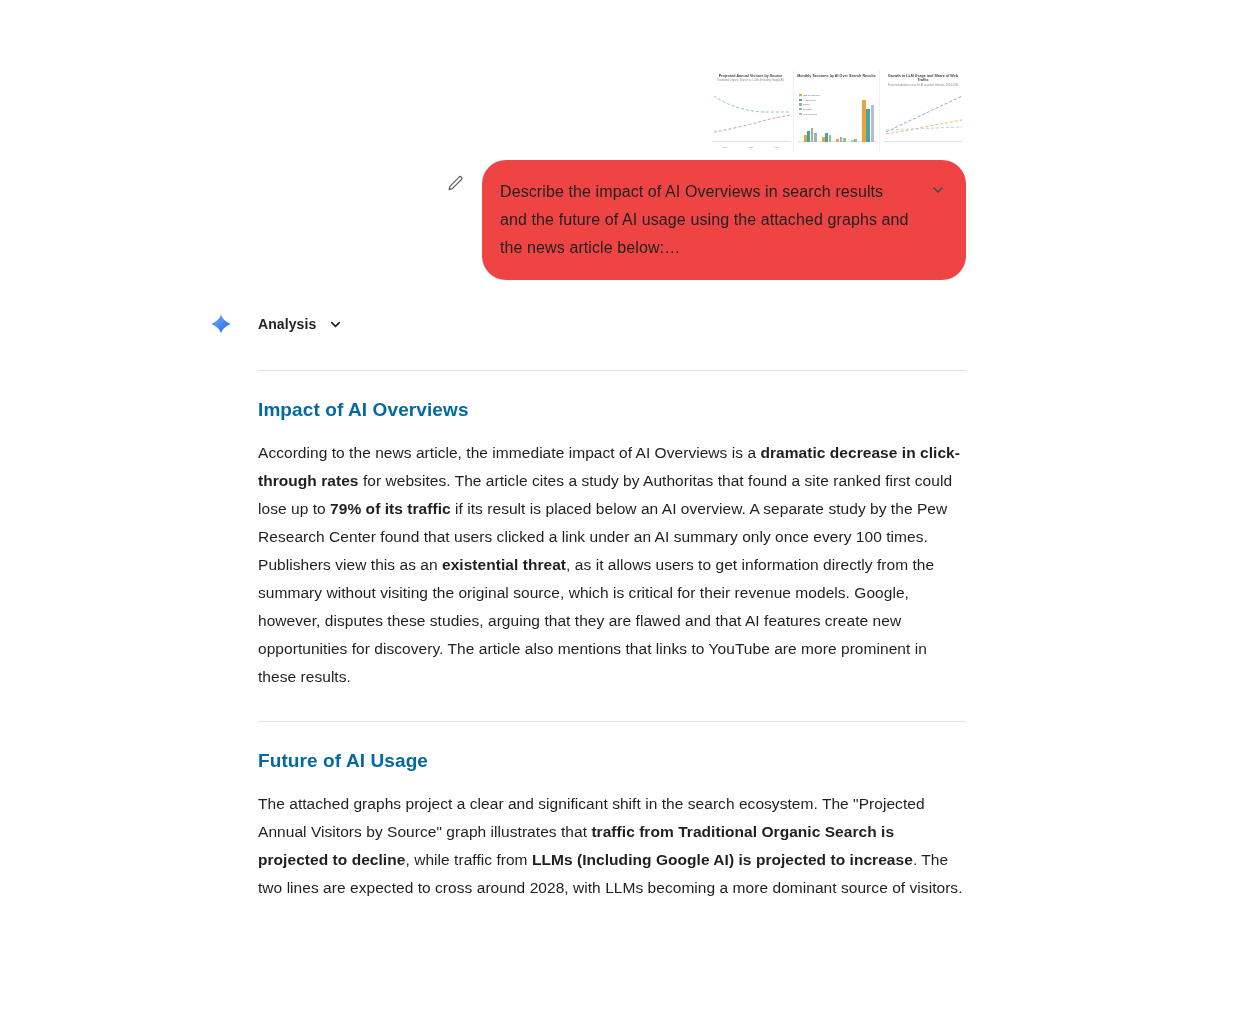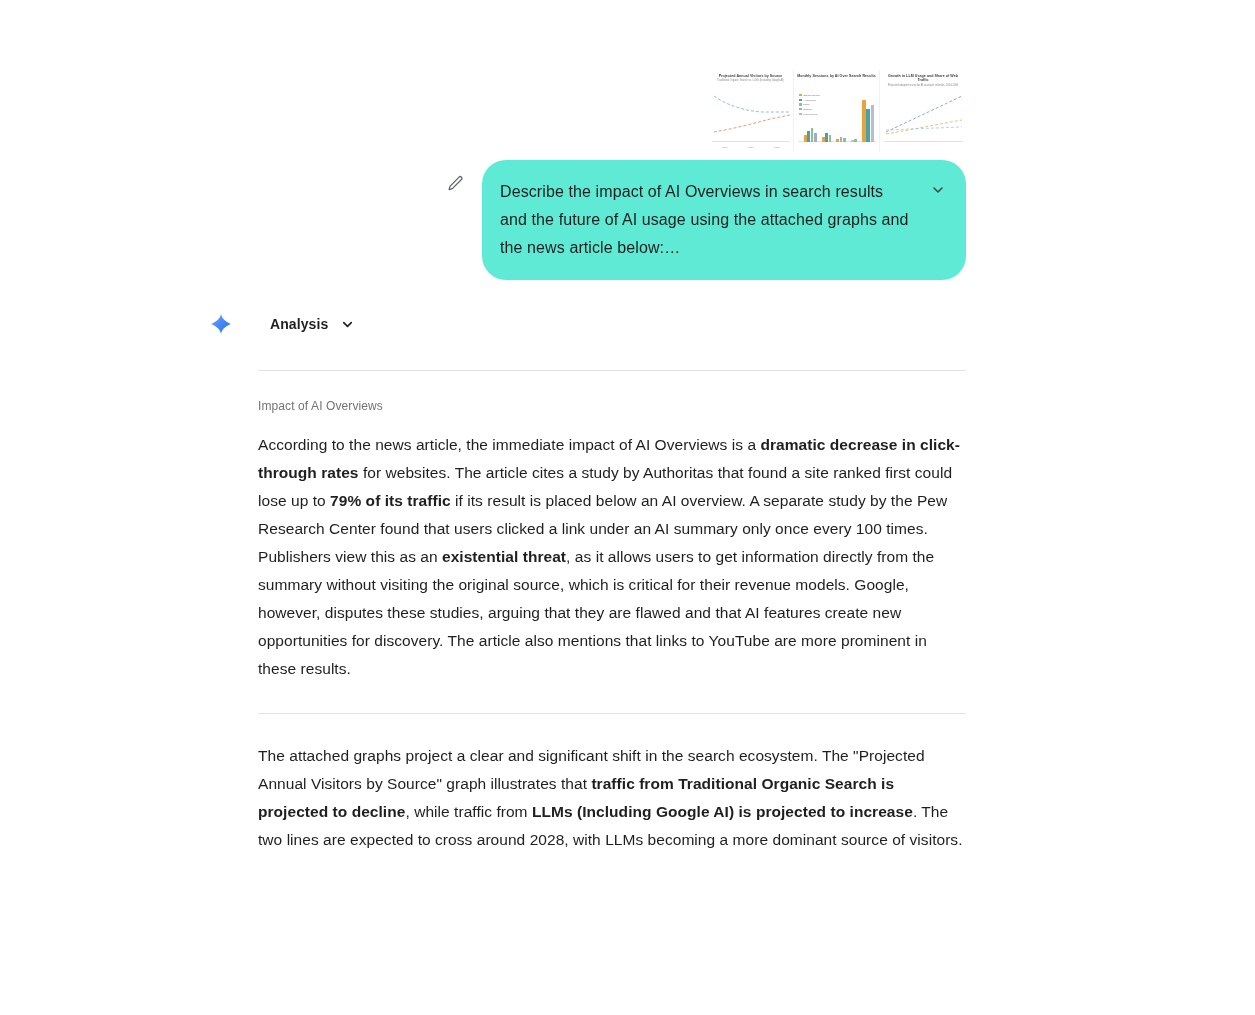--- a/index.html
+++ b/index.html
@@ -115,21 +115,21 @@
     width: 30px; height: 30px;
     margin-top: 8px;
     margin-right: 12px;
     display: flex; align-items: center; justify-content: center;
     border-radius: 50%;
     flex: 0 0 auto;
     cursor: pointer;
   }
   .bubble {
     position: relative;
-    background: #5eead4;
+    background: #ef4444;
     border-radius: 24px;
     padding: 18px 56px 18px 18px;
     width: 484px;
     color: #1f1f1f;
     font-size: 16px;
     line-height: 28px;
     letter-spacing: 0.1px;
   }
   .bubble-text { margin: 0; }
   .chev-btn {
@@ -158,41 +158,40 @@
     width: 22px; height: 22px;
     flex: 0 0 auto;
     margin-right: 26px;
   }
   .resp-label {
     font-size: 14px;
     font-weight: 700;
     color: #1f1f1f;
     letter-spacing: 0.1px;
     margin-right: 10px;
-    margin-left: 12px;
   }
   .head-chev { width: 18px; height: 18px; display:flex; align-items:center; justify-content:center; cursor:pointer; }
 
   .body {
     margin-left: 48px;
     width: 708px;
   }
   .body p {
     margin: 0 0 14px 0;
     font-size: 15.5px;
     line-height: 28px;
     color: #1f1f1f;
     letter-spacing: 0.05px;
   }
   .body p:last-child { margin-bottom: 0; }
   .body b { font-weight: 700; color: #1f1f1f; }
   .sec-title {
-    font-size: 12px;
-    font-weight: 400;
-    color: #737373;
+    font-size: 19px;
+    font-weight: 700;
+    color: #0369a1;
     margin: 0 0 18px 0;
     letter-spacing: 0.1px;
   }
   hr.rule {
     border: none;
     border-top: 1px solid #e3e3e3;
     margin: 30px 0 28px 0;
     width: 708px;
   }
   .sec { margin-top: 0; }
@@ -320,19 +319,20 @@
       <hr class="rule">
 
       <div class="sec">
         <h3 class="sec-title">Impact of AI Overviews</h3>
         <p><span>According to the news article, the immediate impact of AI Overviews is a </span><b>dramatic decrease in click-through rates</b><span> for websites. The article cites a study by Authoritas that found a site ranked first could lose up to </span><b>79% of its traffic</b><span> if its result is placed below an AI overview. A separate study by the Pew Research Center found that users clicked a link under an AI summary only once every 100 times. Publishers view this as an </span><b>existential threat</b><span>, as it allows users to get information directly from the summary without visiting the original source, which is critical for their revenue models. Google, however, disputes these studies, arguing that they are flawed and that AI features create new opportunities for discovery. The article also mentions that links to YouTube are more prominent in these results.</span></p>
       </div>
 
       <hr class="rule">
 
       <div class="sec">
+        <h3 class="sec-title">Future of AI Usage</h3>
         <p><span>The attached graphs project a clear and significant shift in the search ecosystem. The "Projected Annual Visitors by Source" graph illustrates that </span><b>traffic from Traditional Organic Search is projected to decline</b><span>, while traffic from </span><b>LLMs (Including Google AI) is projected to increase</b><span>. The two lines are expected to cross around 2028, with LLMs becoming a more dominant source of visitors.</span></p>
       </div>
 
     </div>
   </div>
 
 </div>
 
 </body></html>

